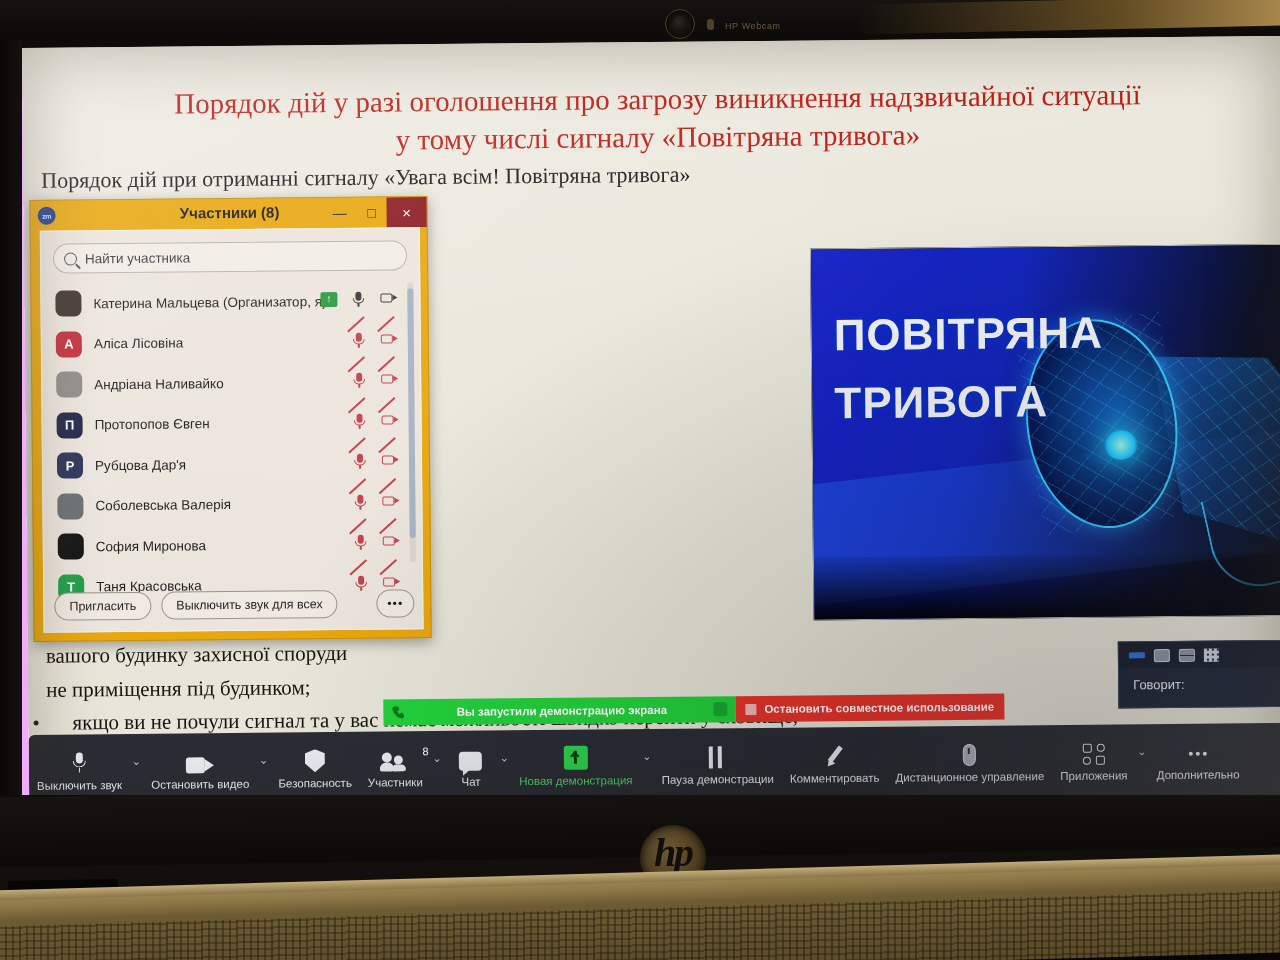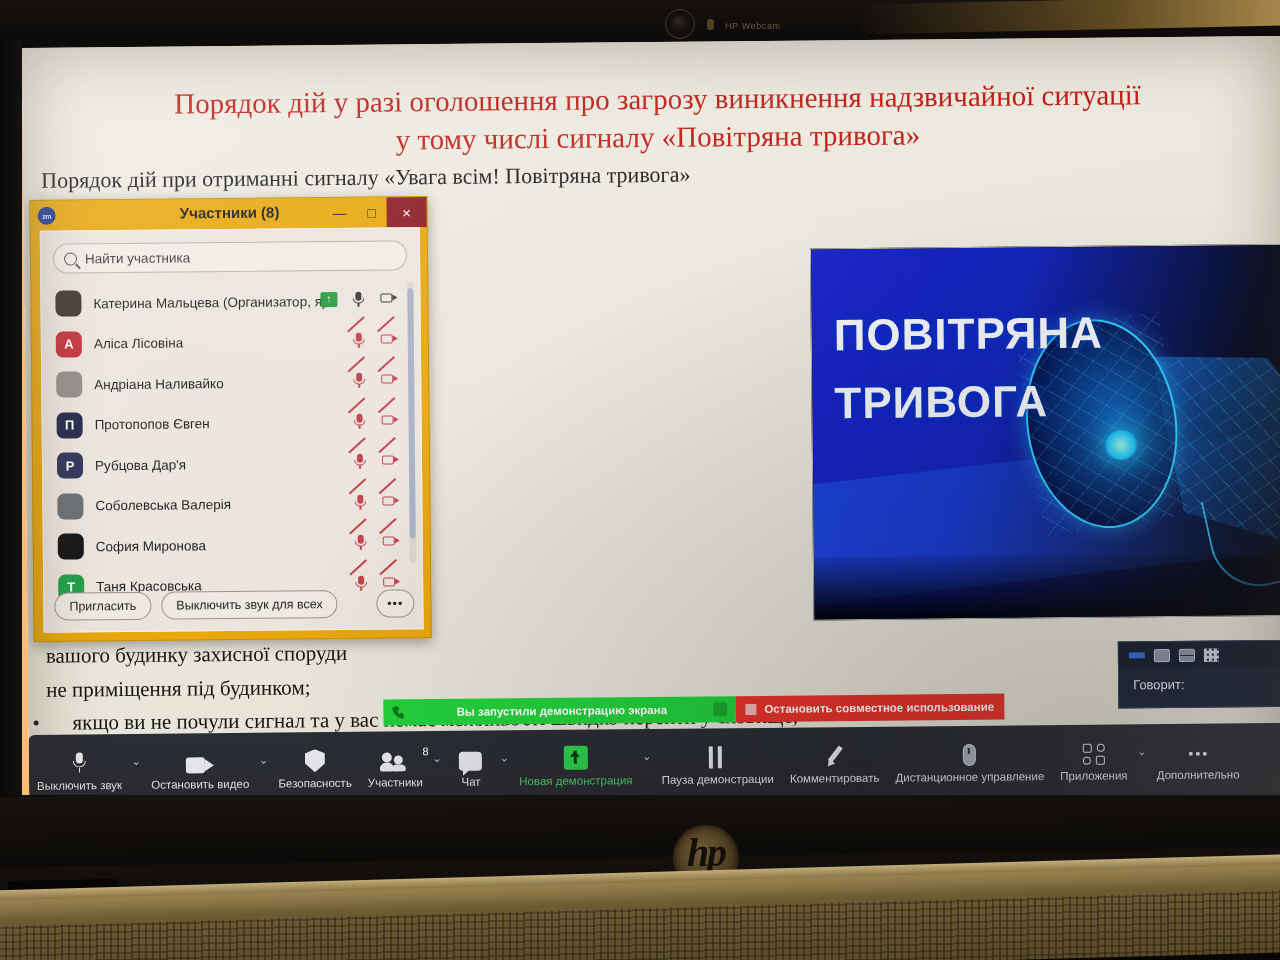--- a/index.html
+++ b/index.html
@@ -1,21 +1,21 @@
 <!DOCTYPE html>
 <html><head>
 <meta charset="utf-8">
 <style>
   * { box-sizing: border-box; margin:0; padding:0; }
   html,body { width:1280px; height:960px; overflow:hidden; background:#000; }
   body { font-family:"Liberation Sans", sans-serif; }
 
   
   #photo { position:relative; width:1280px; height:960px; overflow:hidden;
-           background:#fdba74; }
+           background:#f0abfc; }
 
   
   .bezel-top { position:absolute; left:0; top:0; width:1280px; height:58px;
       background:linear-gradient(180deg,#151210 0%,#0d0b09 60%,#100e0c 100%); }
   .bezel-top-shine { position:absolute; right:0; top:0; width:420px; height:30px;
       background:linear-gradient(100deg, rgba(0,0,0,0) 0%, rgba(158,120,50,.55) 60%, rgba(205,165,90,.8) 100%);
       transform:skewY(-1.2deg); }
   .webcam { position:absolute; left:665px; top:9px; width:30px; height:30px;
       border-radius:50%; background:#17140f; border:1px solid #4a3d25;
       box-shadow:inset 0 0 6px #000; }
@@ -34,21 +34,21 @@
   .bezel-right { position:absolute; right:0; top:40px; width:16px; height:830px;
       background:linear-gradient(270deg,#0a0806,#141210); }
 
   
   .chin { position:absolute; left:0; bottom:0; width:1280px; height:165px;
       background:linear-gradient(180deg,#0d0b09 0%,#120f0c 45%,#0a0806 100%);
       overflow:hidden; }
   .chin-tilt { position:absolute; left:-20px; top:-8px; width:1340px; height:70px;
       transform:skewY(-0.9deg);
       background:linear-gradient(180deg,#161310,#0c0a08); }
-  .hp-logo { position:absolute; left:673px; top:825px; width:66px; height:66px;
+  .hp-logo { position:absolute; left:640px; top:825px; width:66px; height:66px;
       border-radius:50%;
       background:radial-gradient(circle at 45% 40%, #6f5a33 0%, #4a3a1f 60%, #2a2113 100%);
       box-shadow:0 0 10px rgba(0,0,0,.8) inset; }
   .hp-logo span { position:absolute; left:0; top:4px; width:66px; text-align:center;
       font-family:"Liberation Serif", serif; font-style:italic; font-weight:bold;
       font-size:40px; color:#120f0a; letter-spacing:-2px; }
   .hinge-l { position:absolute; left:8px; top:880px; width:110px; height:26px;
       background:#060504; border-radius:3px; transform:skewY(-1deg); }
   .hinge-r { position:absolute; left:1155px; top:880px; width:125px; height:24px;
       background:#090706; border-radius:3px; transform:skewY(-1deg); }

